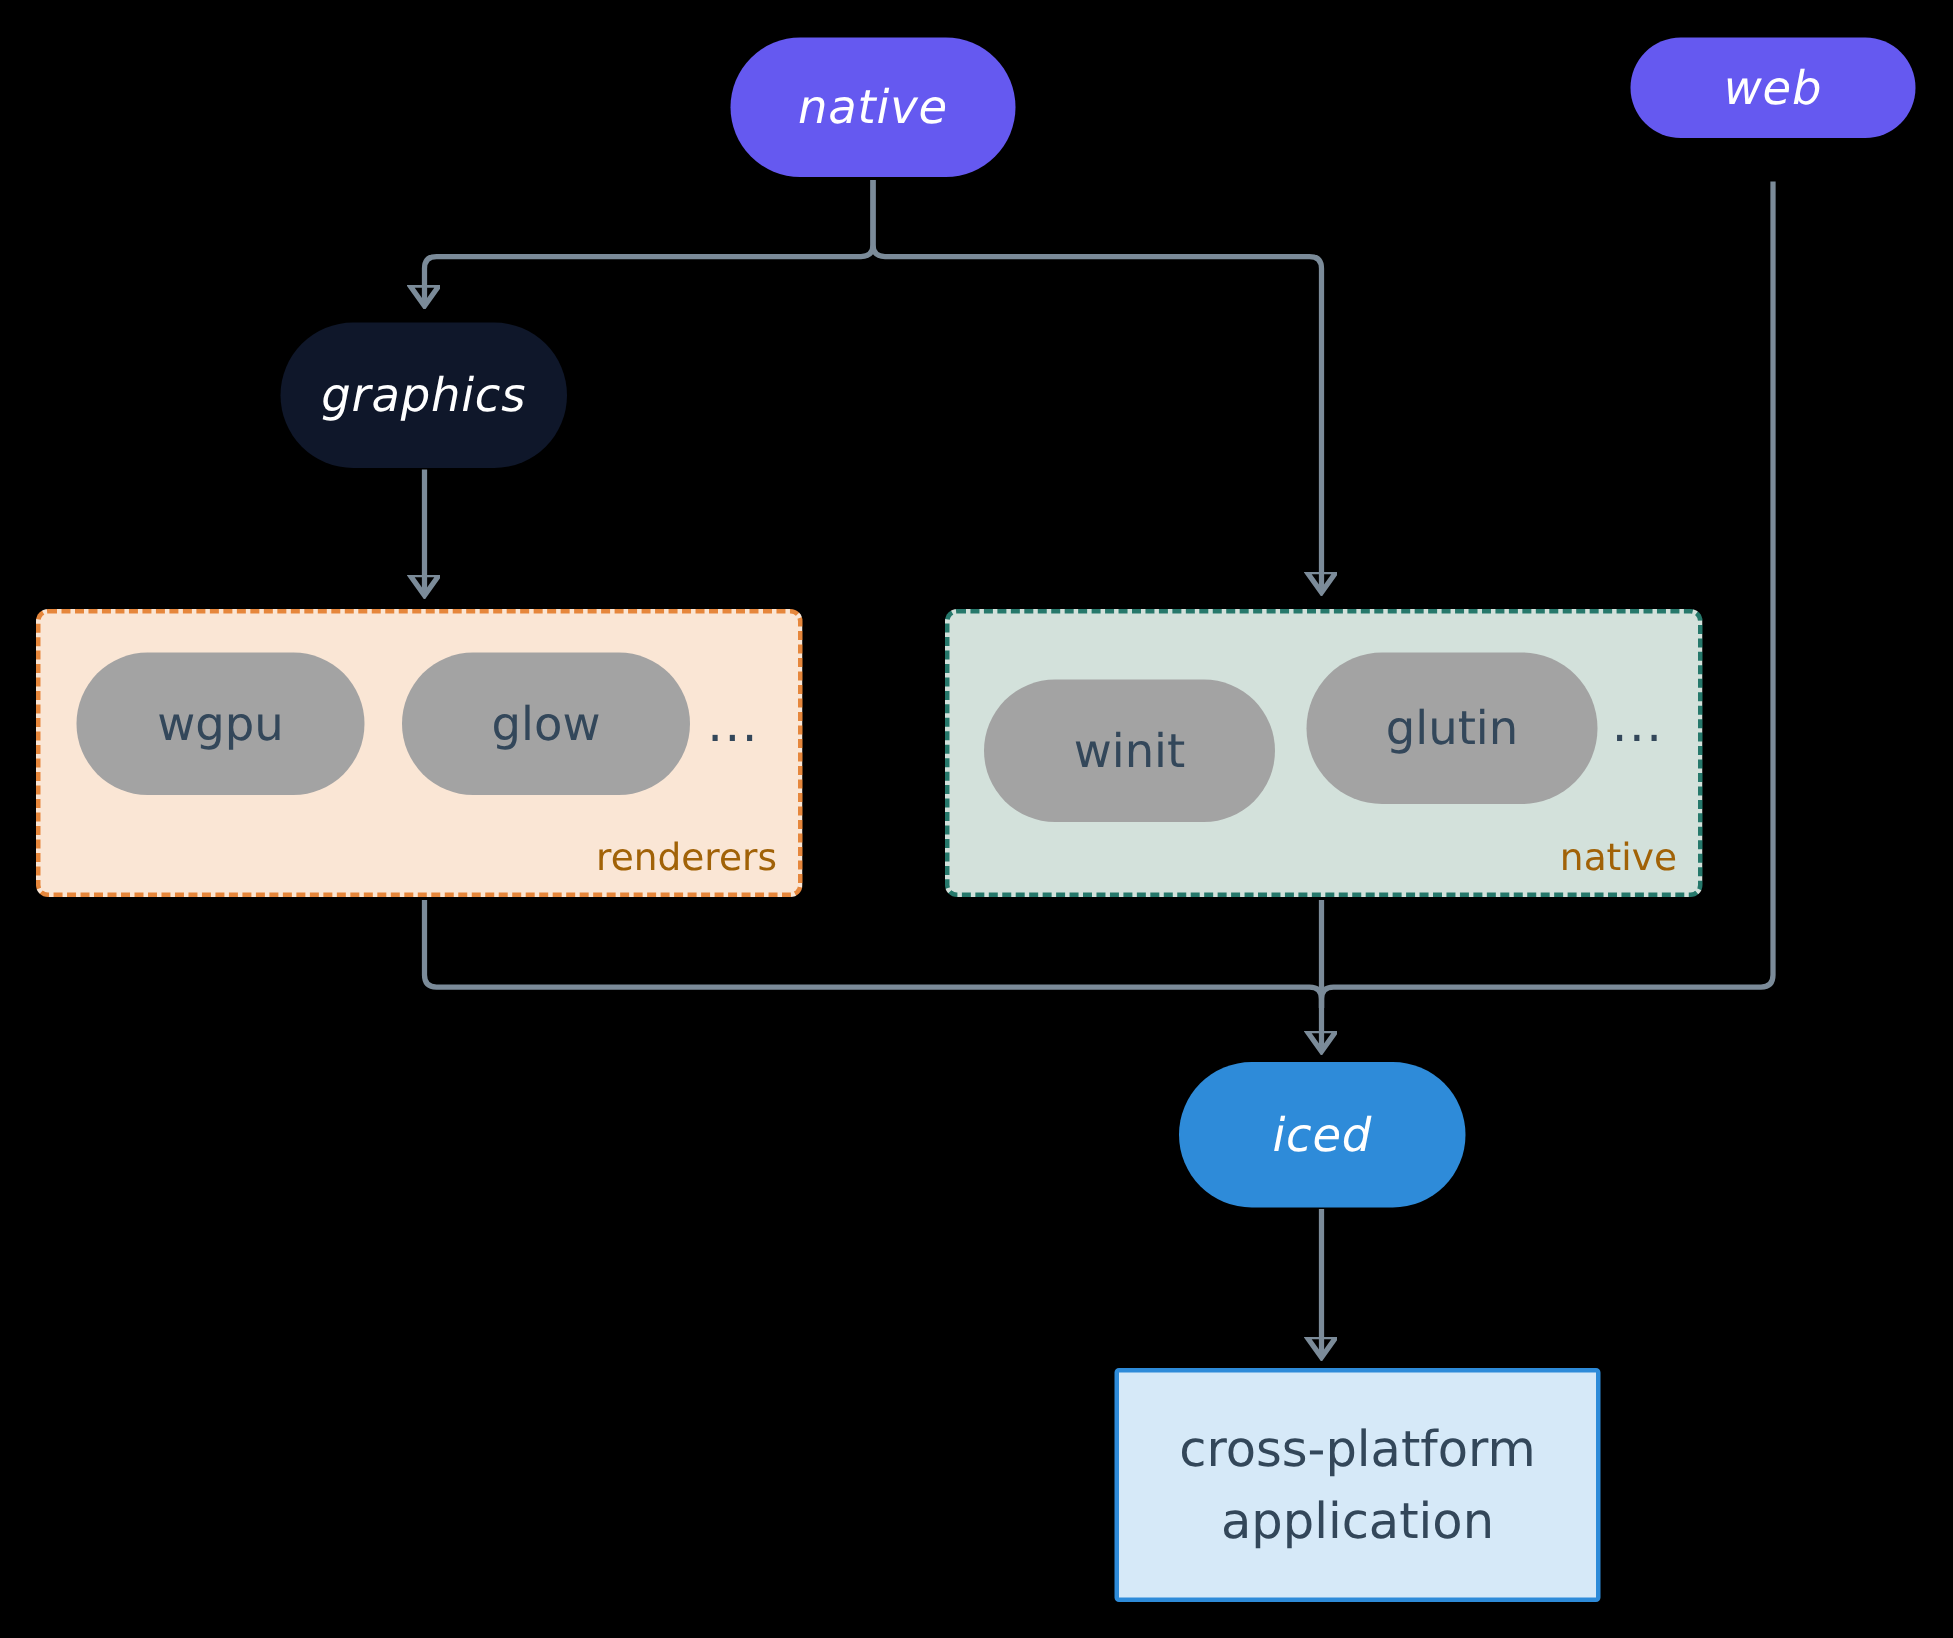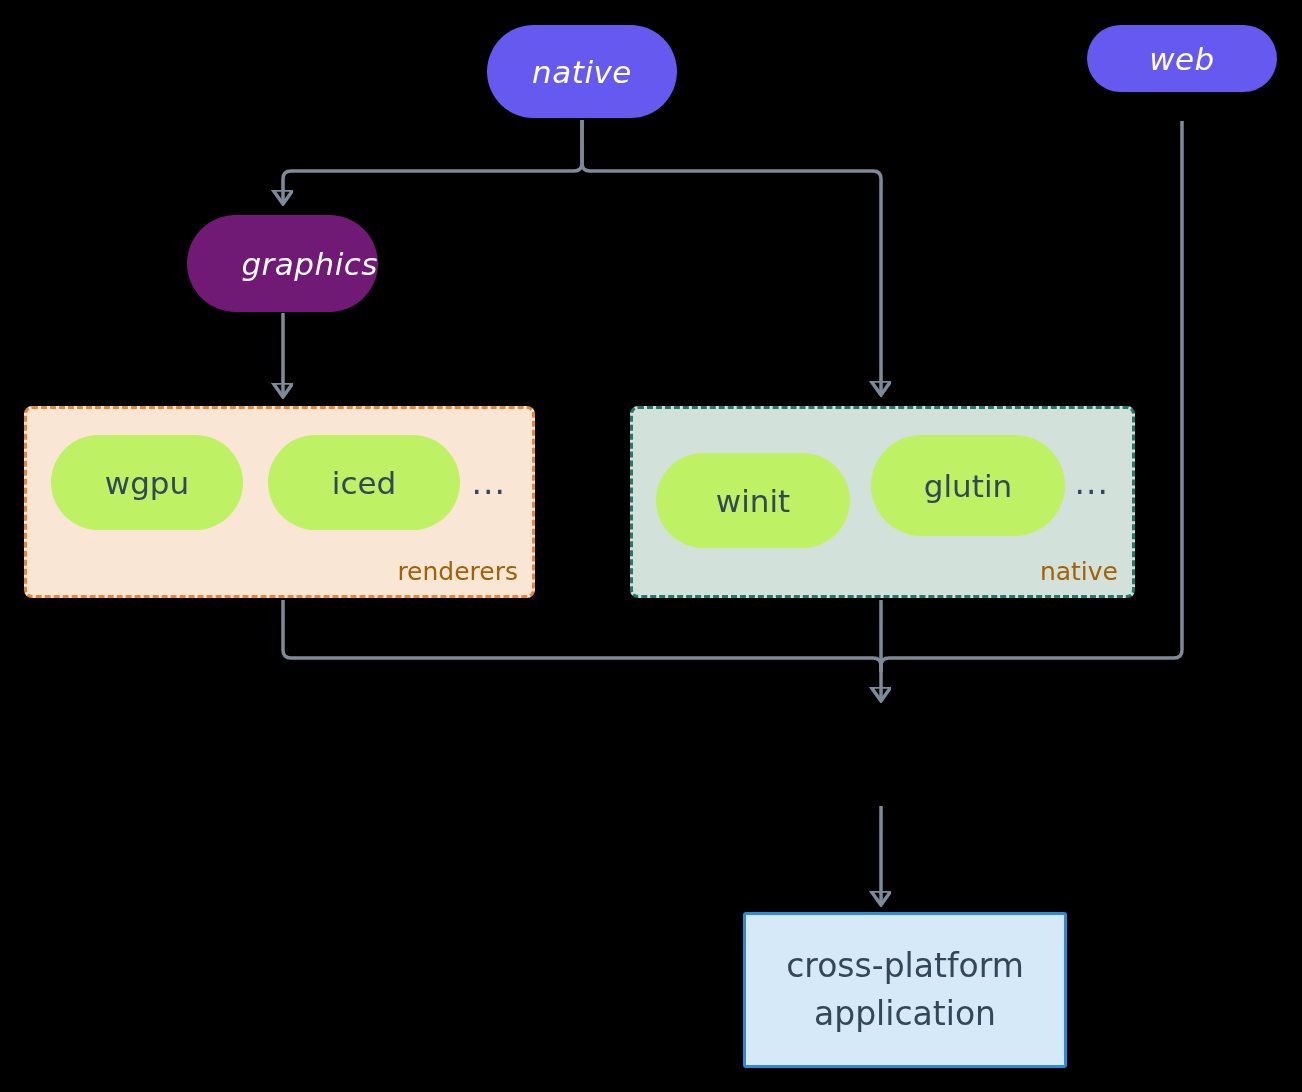--- a/index.html
+++ b/index.html
@@ -34,38 +34,38 @@
     justify-content: center;
     border-radius: 60px;
   }
   .node .pill-label {
     font-size: 31px;
     color: #FFFFFF;
     letter-spacing: 0.5px;
     font-style: italic;
   }
   .pill-purple { background: #6559F0; }
-  .pill-orange { background: #701a75; justify-content: flex-end; }
+  .pill-orange { background: #0f172a; }
   .pill-blue   { background: #2E8BD9; }
   .group {
     position: absolute;
     box-sizing: border-box;
     border-radius: 8px;
   }
   .renderers-box {
     background: #FAE6D5;
     border: 3px dashed #E6873C;
   }
   .shells-box {
     background: #D3E1DB;
     border: 3px dashed #26786B;
   }
   .inner-pill {
     position: absolute;
-    background: #bef264;
+    background: #a3a3a3;
     border-radius: 60px;
     display: flex;
     align-items: center;
     justify-content: center;
   }
   .inner-pill span {
     font-size: 31px;
     color: #33475A;
   }
   .dots {
@@ -133,35 +133,38 @@
 
   <div class="node pill-orange" style="left:187px; top:215px; width:191px; height:97px;">
     <span class="pill-label">graphics</span>
   </div>
 
   <div class="group renderers-box" style="left:24px; top:406px; width:511px; height:192px;">
     <div class="inner-pill" style="left:24px; top:26px; width:192px; height:95px;">
       <span>wgpu</span>
     </div>
     <div class="inner-pill" style="left:241px; top:26px; width:192px; height:95px;">
-      <span>iced</span>
+      <span>glow</span>
     </div>
     <span class="dots" style="right:26px;">...</span>
     <span class="group-label">renderers</span>
   </div>
 
   <div class="group shells-box" style="left:630px; top:406px; width:505px; height:192px;">
     <div class="inner-pill" style="left:23px; top:44px; width:194px; height:95px;">
       <span>winit</span>
     </div>
     <div class="inner-pill" style="left:238px; top:26px; width:194px; height:101px;">
       <span>glutin</span>
     </div>
     <span class="dots" style="right:23px;">...</span>
     <span class="group-label">native</span>
   </div>
 
+  <div class="node pill-blue" style="left:786px; top:708px; width:191px; height:97px;">
+    <span class="pill-label">iced</span>
+  </div>
 
   <div class="app-box" style="left:720px; top:912px; width:324px; height:156px;margin-left:23px;">
     <span>cross-platform application</span>
   </div>
 
 </div>
 
 </body></html>

